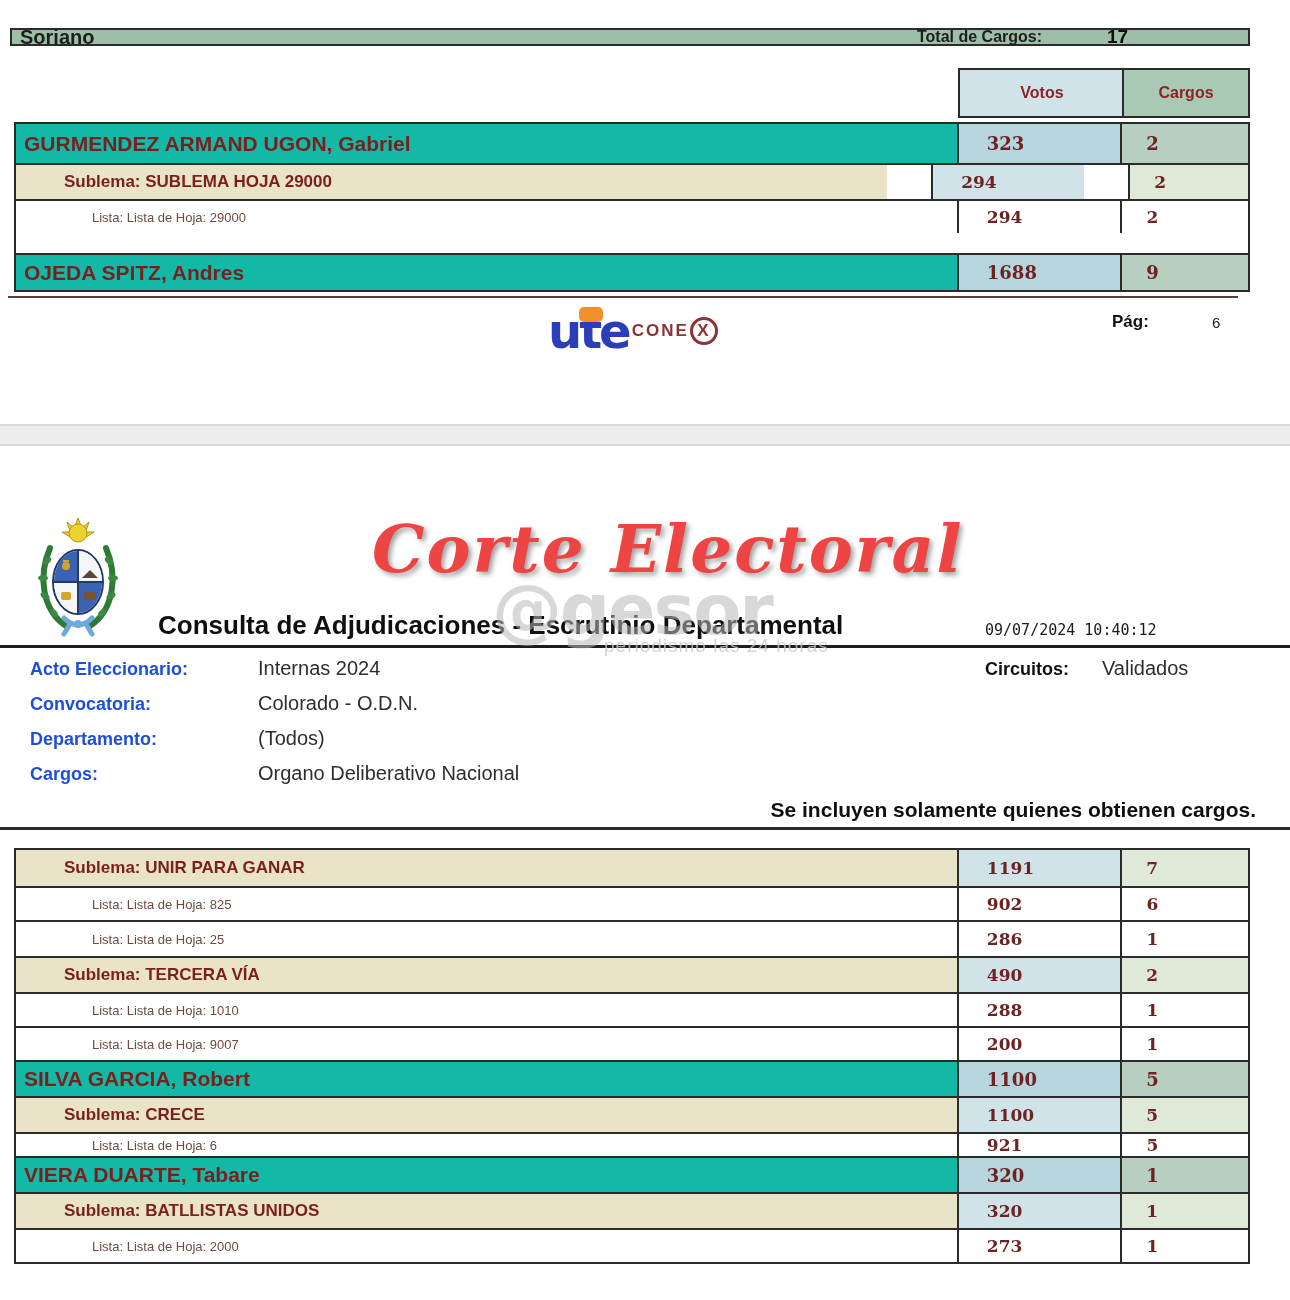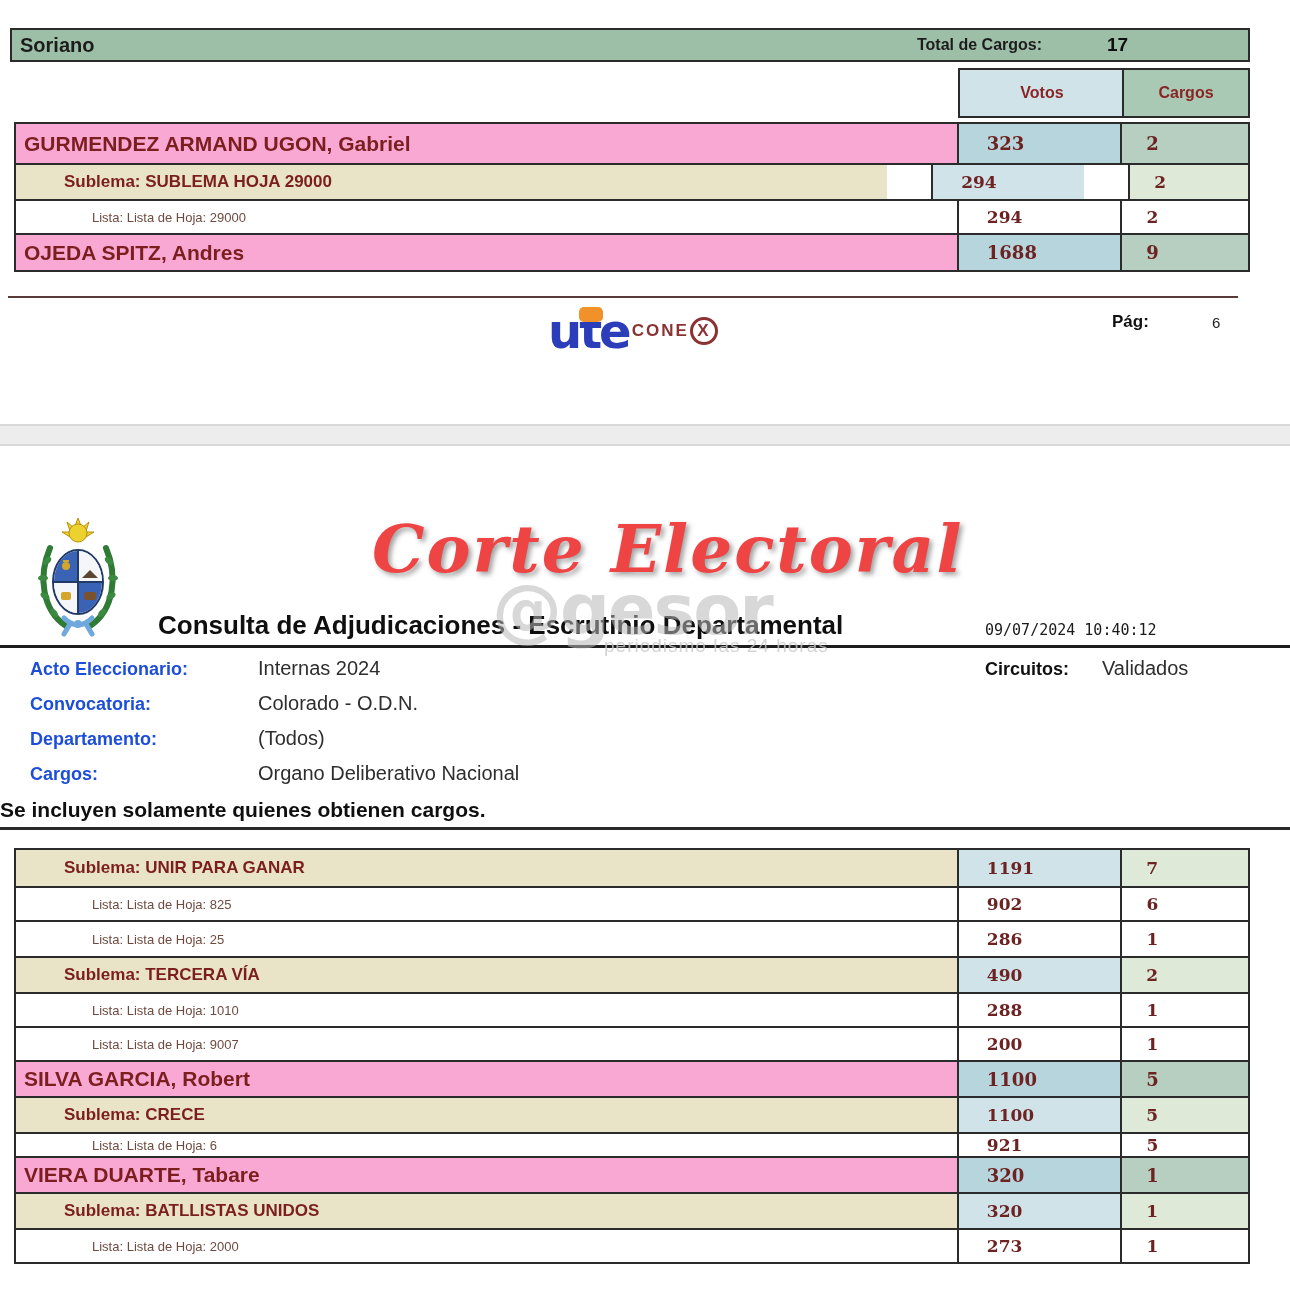--- a/index.html
+++ b/index.html
@@ -1,20 +1,20 @@
 <!DOCTYPE html>
 <html><head>
 <meta charset="utf-8">
 <style>
   html,body{margin:0;padding:0;background:#fff;}
   #page{position:relative;width:1290px;height:1300px;background:#ffffff;overflow:hidden;
         font-family:"Liberation Sans",sans-serif;}
 
   
-  .band{position:absolute;left:10px;top:28px;width:1240px;height:34px;background:#9dbfa8;
+  .band{position:absolute;left:10px;top:28px;width:1240px;height:18px;background:#9dbfa8;
         border:2px solid #2b2b2b;box-sizing:border-box;display:flex;align-items:center;}
   .band-title{font-size:20px;font-weight:bold;color:#1d1d1d;padding-left:8px;}
   .band-total-label{position:absolute;left:905px;font-size:16px;font-weight:bold;color:#1d1d1d;}
   .band-total-value{position:absolute;left:1095px;font-size:19px;font-weight:bold;color:#101010;}
 
   
   .colhead{position:absolute;top:68px;height:50px;box-sizing:border-box;border:2px solid #2b2b2b;
            display:flex;align-items:center;justify-content:center;font-weight:bold;font-size:16px;color:#8b2525;}
   .colhead.votos{left:958px;width:166px;background:#cfe3e9;border-right:none;}
   .colhead.cargos{left:1122px;width:128px;background:#a9c9b4;}
@@ -22,21 +22,21 @@
   
   .ttable{position:absolute;left:14px;width:1236px;border:2px solid #2b2b2b;box-sizing:border-box;background:#fff;}
   .trow{display:flex;box-sizing:border-box;border-top:2px solid #2b2b2b;}
   .trow:first-child{border-top:none;}
   .cell{box-sizing:border-box;display:flex;align-items:center;overflow:hidden;}
   .cell.name{width:944px;}
   .cell.v{width:164px;border-left:2px solid #2b2b2b;padding-left:28px;}
   .cell.c{width:128px;border-left:2px solid #2b2b2b;padding-left:24px;}
   .cell.v,.cell.c{font-family:"DejaVu Serif",serif;font-weight:bold;color:#6e2323;font-size:17px;}
   .lema .v,.lema .c{font-size:18px;}
-  .lema .name{background:#f9a8d4;font-size:21px;font-weight:bold;color:#7b1e1e;padding-left:8px;}
+  .lema .name{background:#14b8a6;font-size:21px;font-weight:bold;color:#7b1e1e;padding-left:8px;}
   .sublema .name{background:#e9e3c7;font-size:17px;font-weight:bold;color:#7b1e1e;padding-left:48px;}
   .lista .name{background:#ffffff;font-size:13px;color:#6f4a40;padding-left:76px;}
   .lema .v{background:#b7d5dc;}  .lema .c{background:#b6cfc1;}
   .sublema .v{background:#cfe3e9;} .sublema .c{background:#dfe9d8;}
   .lista .v,.lista .c{background:#ffffff;}
 
   
   .hr1{position:absolute;left:8px;top:296px;width:1230px;height:2px;background:#5a3a3a;}
   .ute{position:absolute;left:548px;top:300px;height:62px;display:flex;align-items:center;}
   .ute-word{position:relative;font-family:"DejaVu Sans",sans-serif;font-size:48px;font-weight:bold;
@@ -61,21 +61,21 @@
   .subtitle{position:absolute;left:158px;top:610px;font-size:26px;font-weight:bold;color:#0f0f0f;white-space:nowrap;}
   .timestamp{position:absolute;left:985px;top:621px;font-size:15px;color:#1a1a1a;
              font-family:"DejaVu Sans Mono",monospace;}
   .hr2{position:absolute;left:0;top:645px;width:1290px;height:3px;background:#1c1c1c;}
 
   .field-label{position:absolute;left:30px;font-size:18px;font-weight:bold;color:#1d4ed8;white-space:nowrap;}
   .field-value{position:absolute;left:258px;font-size:20px;color:#2e2e2e;white-space:nowrap;}
   .circ-label{position:absolute;left:985px;top:659px;font-size:18px;font-weight:bold;color:#101010;}
   .circ-value{position:absolute;left:1102px;top:657px;font-size:20px;color:#2e2e2e;}
 
-  .note{position:absolute;left:0;top:798px;width:1256px;text-align:left;font-size:21px;
+  .note{position:absolute;left:0;top:798px;width:1256px;text-align:right;font-size:21px;
         font-weight:bold;color:#0f0f0f;}
   .hr3{position:absolute;left:0;top:827px;width:1290px;height:3px;background:#2a2a2a;}
 
   
   .watermark{position:absolute;left:492px;top:575px;z-index:60;pointer-events:none;}
   .wm-main{font-size:70px;font-weight:bold;color:rgba(184,184,184,0.55);letter-spacing:-2px;
            font-family:"DejaVu Sans",sans-serif;line-height:1;}
   .wm-sub{font-size:19px;color:rgba(200,200,200,0.8);margin-left:112px;margin-top:-10px;letter-spacing:1px;}
 </style>
 </head>
@@ -101,21 +101,21 @@
     <div class="trow sublema" style="height:36px;gap:44px;">
       <div class="cell name">Sublema: SUBLEMA HOJA 29000</div>
       <div class="cell v">294</div>
       <div class="cell c">2</div>
     </div>
     <div class="trow lista" style="height:34px;">
       <div class="cell name">Lista: Lista de Hoja: 29000</div>
       <div class="cell v">294</div>
       <div class="cell c">2</div>
     </div>
-    <div class="trow lema" style="height:37px;">
+    <div class="trow lema" style="height:37px;margin-top:20px;">
       <div class="cell name">OJEDA SPITZ, Andres</div>
       <div class="cell v">1688</div>
       <div class="cell c">9</div>
     </div>
   </div>
 
   <div class="hr1"></div>
 
   <div class="ute">
     <span class="ute-word">

